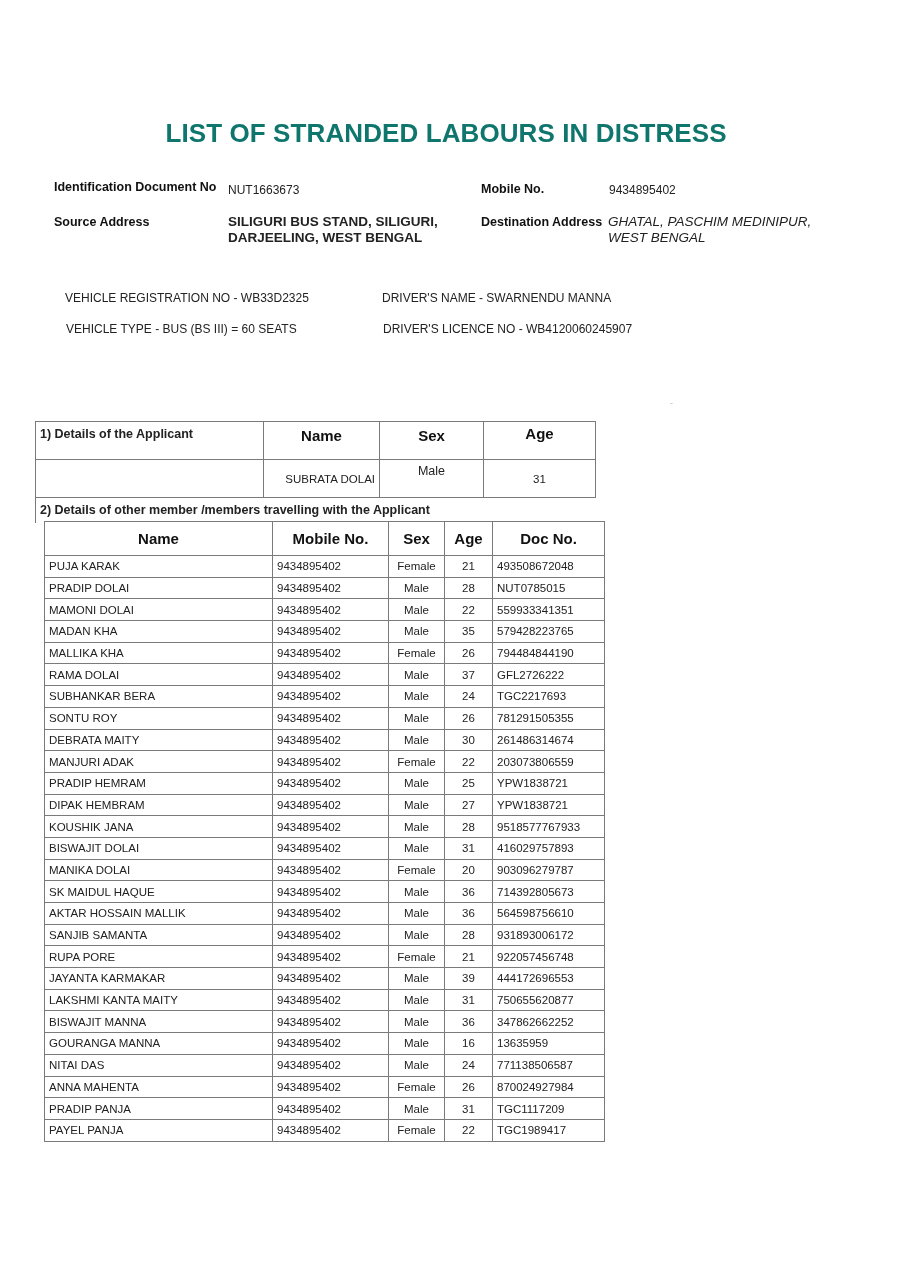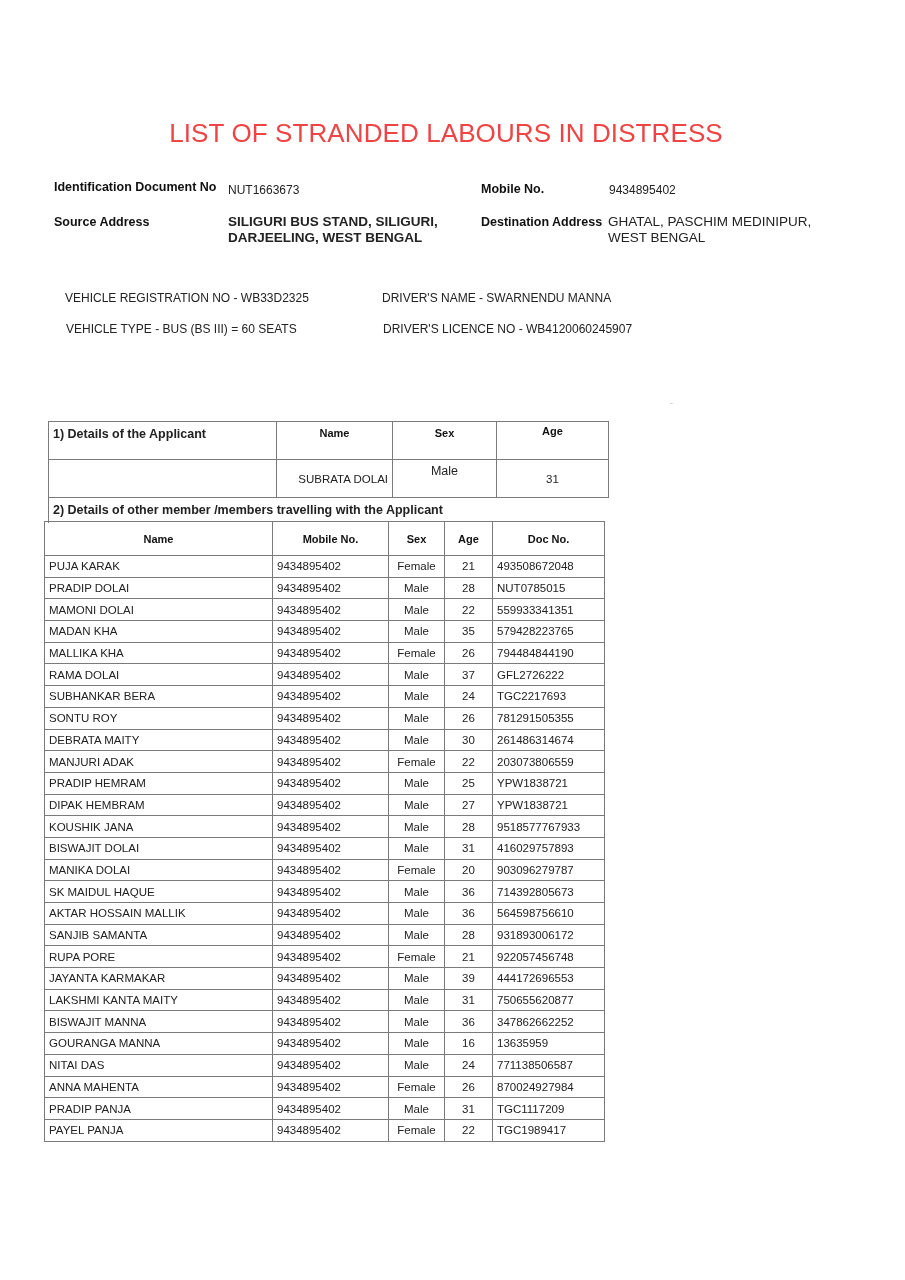--- a/index.html
+++ b/index.html
@@ -1,28 +1,28 @@
 <!DOCTYPE html>
 <html><head>
 <meta charset="utf-8">
 <style>
   * { box-sizing: border-box; margin: 0; padding: 0; }
   html, body { width: 905px; height: 1280px; background: #ffffff; }
   body { position: relative; font-family: "Liberation Sans", sans-serif; color: #111; }
-  .title { position: absolute; left: 0; width: 892px; top: 118px; text-align: center; font-size: 26px; font-weight: normal; color: #ef4444; letter-spacing: 0.1px; }
+  .title { position: absolute; left: 0; width: 892px; top: 118px; text-align: center; font-size: 26px; font-weight: bold; color: #0f766e; letter-spacing: 0.1px; }
   .lbl { position: absolute; font-size: 12.5px; font-weight: bold; color: #111; }
   .val { position: absolute; font-size: 12px; color: #222; }
   .val-lg { position: absolute; font-size: 13.5px; color: #222; line-height: 16px; }
   .veh { position: absolute; font-size: 12px; color: #222; }
   .dash { position: absolute; left: 670px; top: 398px; font-size: 9px; color: #bbb; }
 
   table { position: absolute; border-collapse: collapse; table-layout: fixed; }
   td, th { border: 1.3px solid #7a7a7a; font-size: 11.5px; color: #222; padding: 0 4px; vertical-align: middle; }
-  th { font-weight: bold; color: #111; font-size: 11px; text-align: center; }
-  .app-tbl { left: 48px; top: 421px; width: 560px; }
+  th { font-weight: bold; color: #111; font-size: 15px; text-align: center; }
+  .app-tbl { left: 35px; top: 421px; width: 560px; }
   .app-tbl td, .app-tbl th { height: 38px; }
   .app-tbl .sec-title { text-align: left; vertical-align: top; padding-top: 5px; font-weight: bold; font-size: 12.5px; }
   .app-tbl .hd { vertical-align: top; padding-top: 5px; }
   .app-tbl .hd-age { vertical-align: top; padding-top: 3px; }
   .app-tbl .vname { text-align: right; }
   .app-tbl .vc { text-align: center; font-size: 12.5px; vertical-align: top; padding-top: 4px; }
   .app-tbl .vc-age { text-align: center; font-size: 11.5px; }
   .sec2 { text-align: left !important; font-weight: bold; font-size: 12.5px; height: 25px !important; border-right: none !important; border-left: 1.3px solid #7a7a7a; margin-top: 35px; }
   .mem-tbl { left: 44px; top: 521px; width: 560px; }
   .mem-tbl th { height: 34px; }
@@ -42,21 +42,21 @@
 <div class="val" style="left:228px; top:183px;">NUT1663673</div>
 <div class="lbl" style="left:481px; top:182px;">Mobile No.</div>
 <div class="val" style="left:609px; top:183px;">9434895402</div>
 
 <div class="lbl" style="left:54px; top:215px;">Source Address</div>
 <div class="val-lg" style="left:228px; top:214px;font-weight:bold;">
   <div>SILIGURI BUS STAND, SILIGURI,</div>
   <div>DARJEELING, WEST BENGAL</div>
 </div>
 <div class="lbl" style="left:481px; top:215px;">Destination Address</div>
-<div class="val-lg" style="left:608px; top:214px;">
+<div class="val-lg" style="left:608px; top:214px;font-style:italic;">
   <div>GHATAL, PASCHIM MEDINIPUR,</div>
   <div>WEST BENGAL</div>
 </div>
 
 <div class="veh" style="left:65px; top:291px;">VEHICLE REGISTRATION NO - WB33D2325</div>
 <div class="veh" style="left:382px; top:291px;">DRIVER'S NAME - SWARNENDU MANNA</div>
 <div class="veh" style="left:66px; top:322px;">VEHICLE TYPE - BUS (BS III) = 60 SEATS</div>
 <div class="veh" style="left:383px; top:322px;">DRIVER'S LICENCE NO - WB4120060245907</div>
 
 <div class="dash">-</div>

